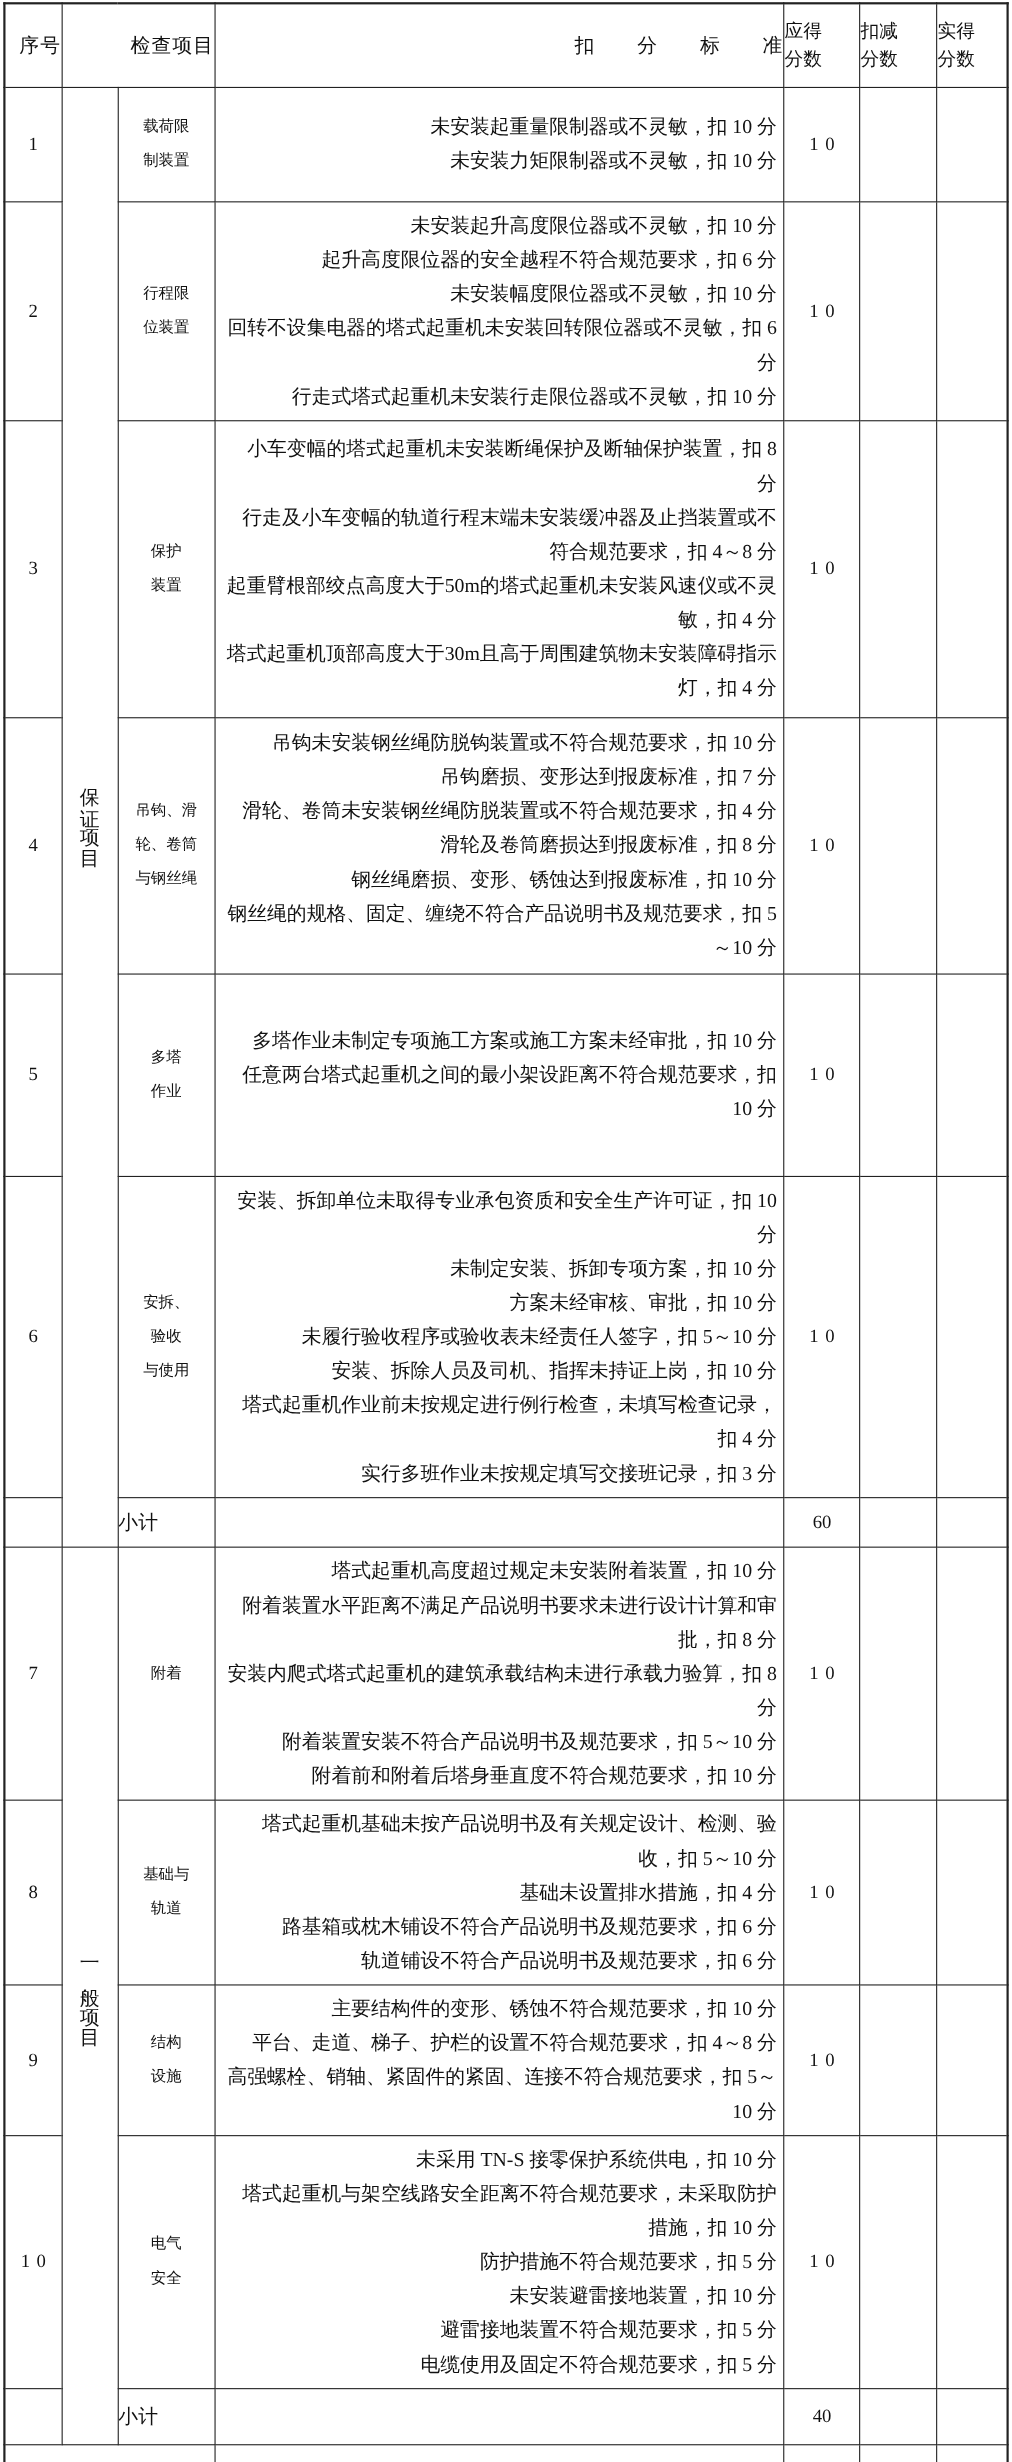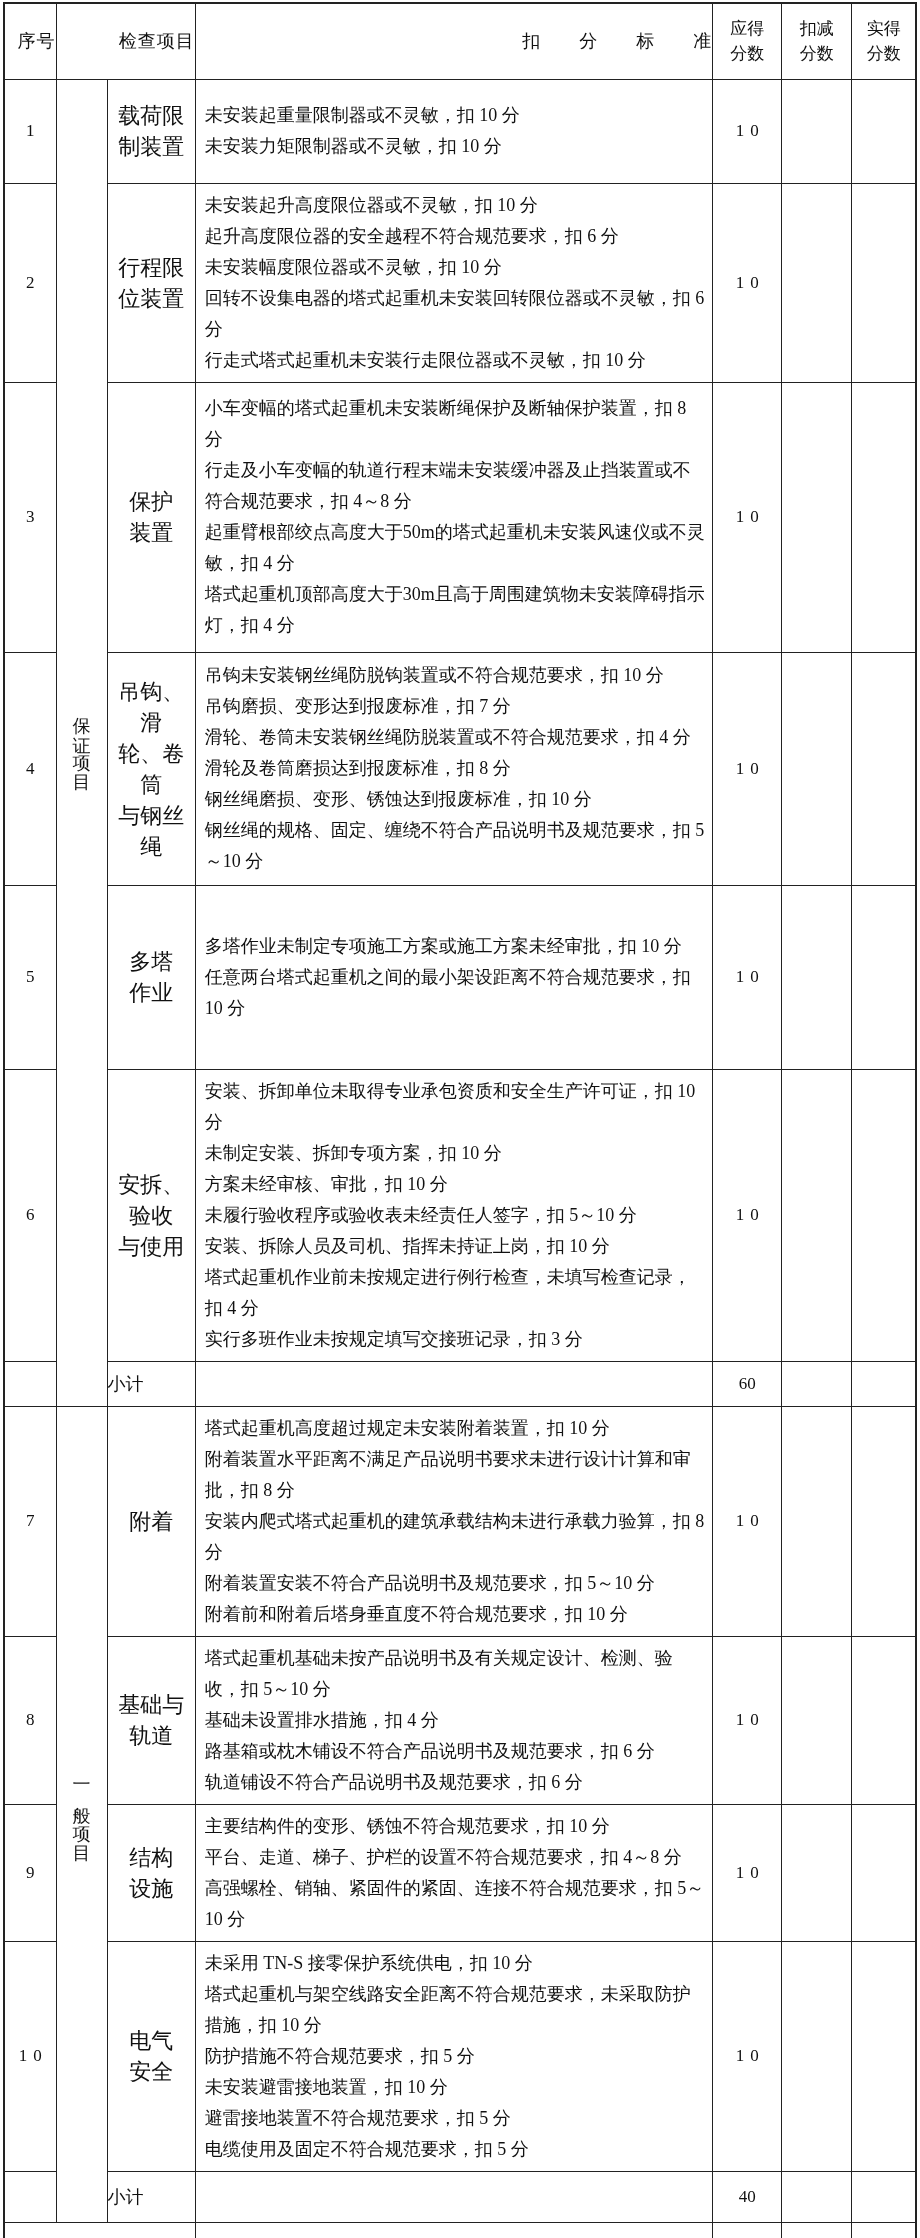--- a/index.html
+++ b/index.html
@@ -12,24 +12,24 @@
   .col-no{width:52px}.col-cat{width:51px}.col-item{width:88px}
   .col-std{width:517px}.col-due{width:69px}.col-ded{width:70px}.col-act{width:64px}
   
   .h-head{height:76px}.h-r1{height:104px}.h-r2{height:183px}.h-r3{height:270px}
   .h-r4{height:233px}.h-r5{height:184px}.h-r6{height:290px}.h-sub1{height:45px}
   .h-r7{height:228px}.h-r8{height:160px}.h-r9{height:132px}.h-r10{height:215px}
   .h-sub2{height:51px}.h-tot{height:68px}
   
   .center{text-align:center}
   .hdr{font-size:18px;text-align:right;letter-spacing:1px}
-  .hdr2{font-size:17px;text-align:center;white-space:pre-line;line-height:25px}
+  .hdr2{font-size:17px;text-align:left;white-space:pre-line;line-height:25px}
   .serial{font-size:17px;text-align:center}
-  .item{font-size:22px;text-align:center;white-space:pre-line;line-height:31px}
-  .std{font-size:18px;text-align:left;padding:6px 6px 6px 9px}
+  .item{font-size:14px;text-align:center;white-space:pre-line;line-height:31px}
+  .std{font-size:18px;text-align:right;padding:6px 6px 6px 9px}
   .std div{line-height:31px}
   .score{font-size:17px;text-align:center}
   .sp{letter-spacing:6px;text-indent:6px}
   .vert{display:inline-block;writing-mode:vertical-rl;text-orientation:upright;
     font-size:18px;letter-spacing:19px;line-height:1}
   .subtotal{font-size:18px;}
   .total-label{font-size:18px;text-align:center;letter-spacing:2px}
 </style>
 </head>
 <body>

